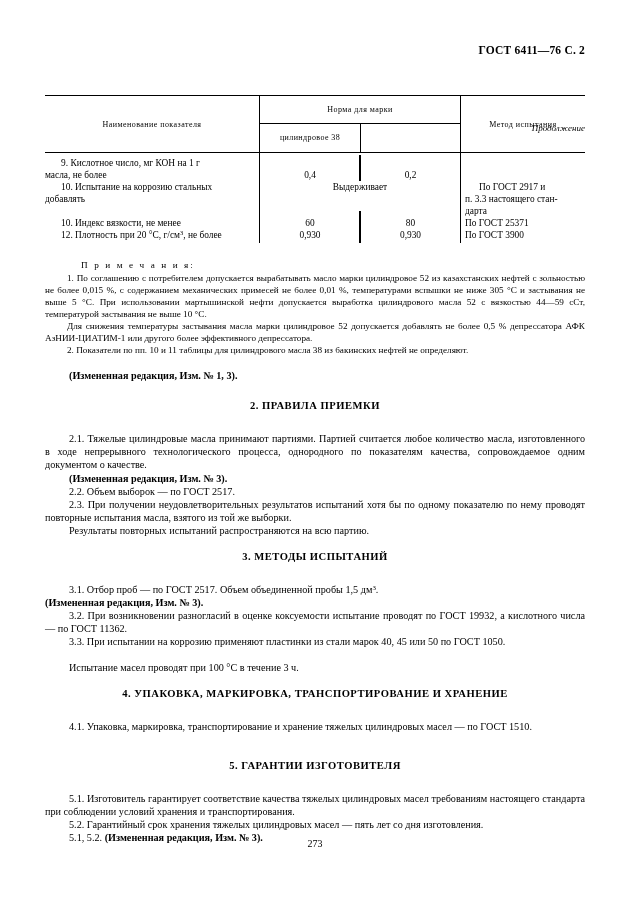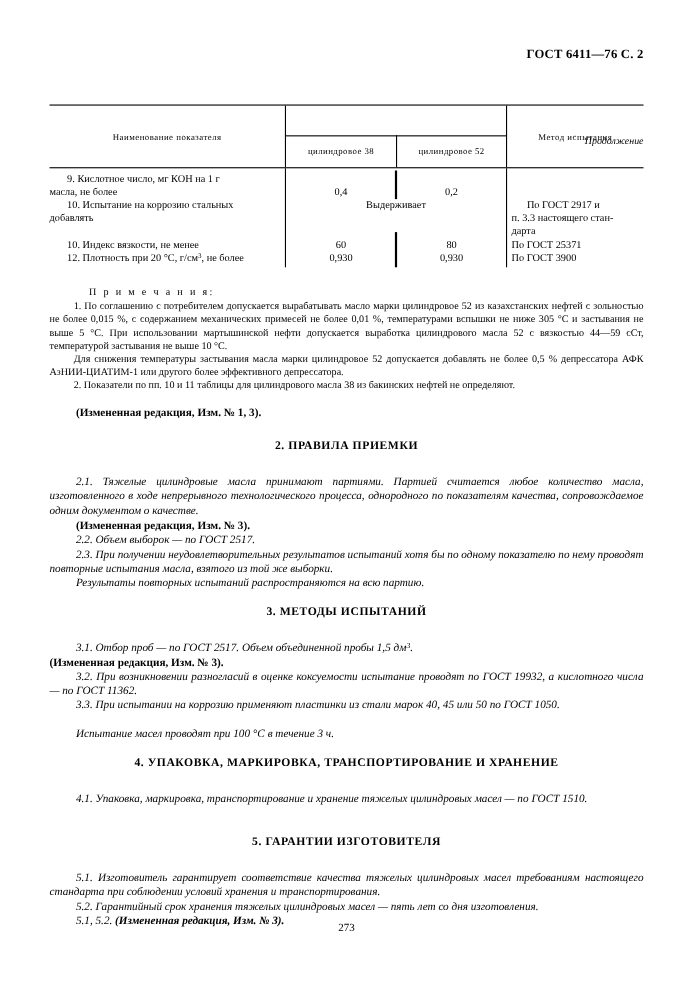--- a/index.html
+++ b/index.html
@@ -196,21 +196,20 @@
   
   .para {
     position: absolute;
     left: 45px;
     width: 540px;
     font-size: 10.2px;
     line-height: 13.1px;
     text-align: justify;
     text-indent: 24px;
     margin: 0;
-    font-style: italic;
   }
   .para.noj { text-align: left; }
   .para b { font-weight: bold; }
 
   .sec-head {
     position: absolute;
     left: 45px;
     width: 540px;
     text-align: center;
     font-weight: bold;
@@ -247,23 +246,23 @@
   <div class="continued">Продолжение</div>
 
   <div class="tbl-wrap">
     <div class="rule-top"></div>
 
     <div class="thead">
       <div class="v-head-a"></div>
       <div class="v-head-b"></div>
       <div class="v-head-c"></div>
       <div class="th-name">Наименование показателя</div>
+      <div class="th-norma">Норма для марки</div>
       <div class="th-sub-line"></div>
       <div class="th-c38">цилиндровое 38</div>
-      <div class="th-c52">цилиндровое 52</div>
       <div class="th-method">Метод испытания</div>
     </div>
 
     <div class="rule-mid"></div>
 
     <div class="tbody">
       <div class="v-body-a"></div>
       <div class="v-body-b1"></div>
       <div class="v-body-b2"></div>
       <div class="v-body-c"></div>

